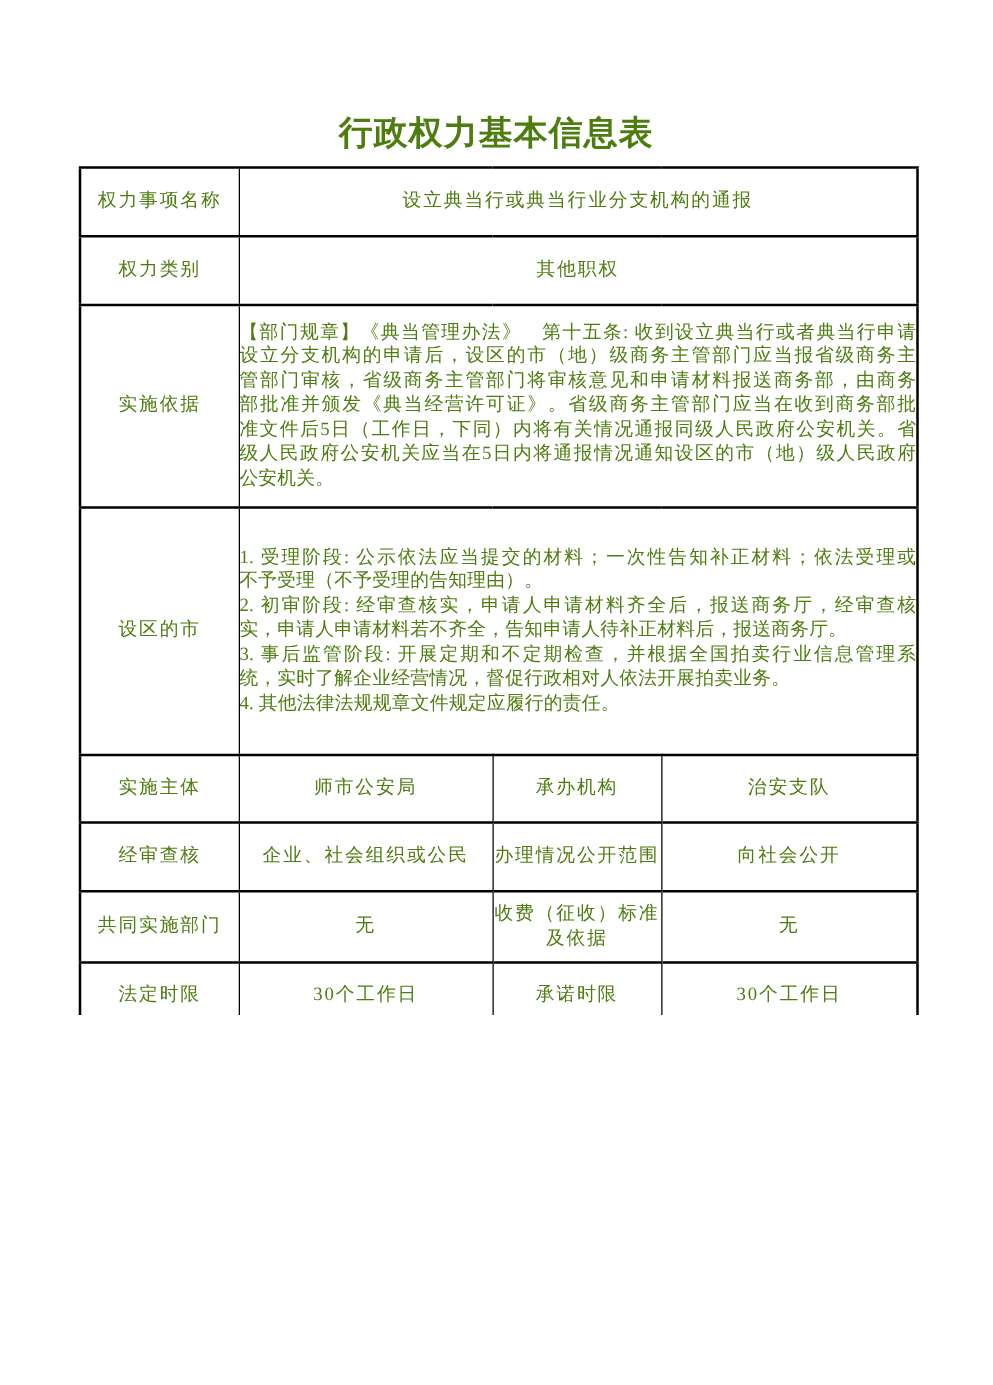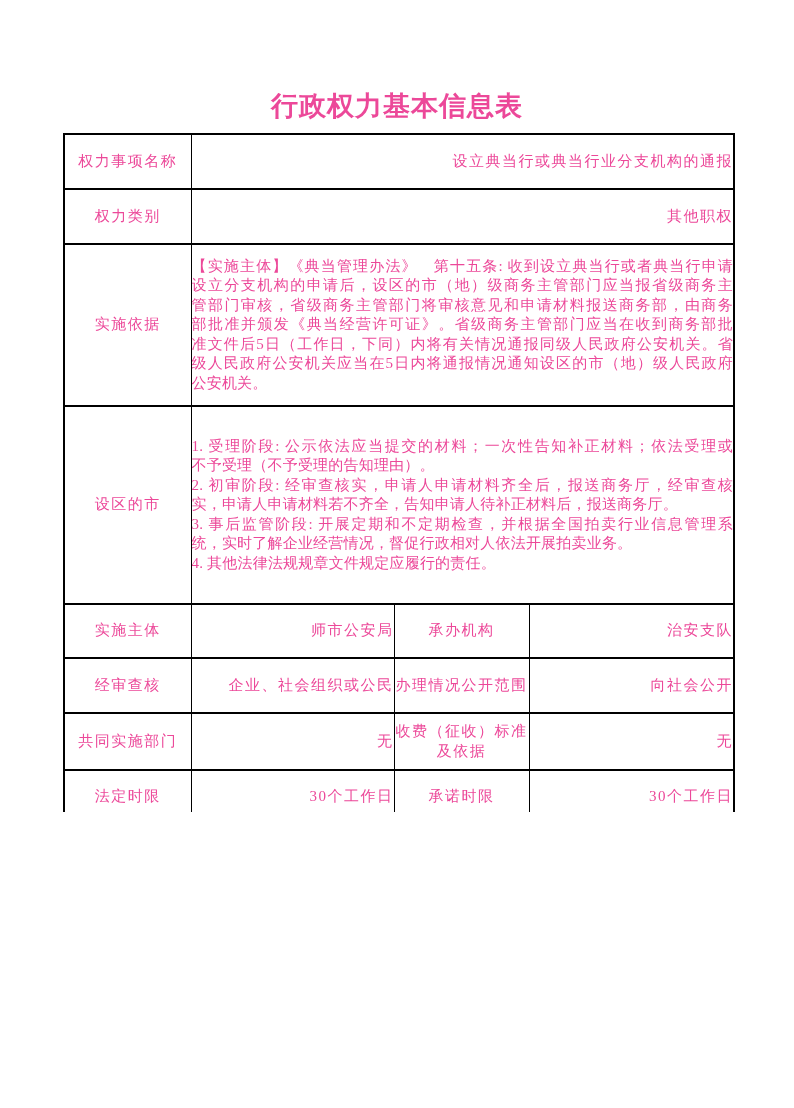--- a/index.html
+++ b/index.html
@@ -1,20 +1,20 @@
 <!DOCTYPE html>
 <html><head>
 <meta charset="utf-8">
 <style>
   html,body{margin:0;padding:0;background:#ffffff;}
   .page{
     position:relative;
     width:794px;height:812px;
     background:#ffffff;
-    color:#ec4899;
+    color:#4d7c0f;
     font-family:"Liberation Serif","DejaVu Serif",serif;
     overflow:hidden;
   }
   .title{
     position:absolute;
     top:88px;left:0;width:100%;
     margin:0;
     text-align:center;
     font-size:27px;
     font-weight:700;
@@ -32,21 +32,21 @@
     border:1px solid #000;
     border-top-width:2px;
     border-bottom-width:2px;
     padding:0;
     font-size:15px;
     line-height:19.5px;
     vertical-align:middle;
     overflow:hidden;
   }
   .lab{text-align:center;letter-spacing:1.5px;padding:0 3px;}
-  .val{text-align:right;letter-spacing:1.5px;padding:0 3px;}
+  .val{text-align:center;letter-spacing:1.5px;padding:0 3px;}
   .txt{padding:2px 4px;text-align:left;}
   .txt .para{margin:0;}
   .txt .ln{letter-spacing:0.2px;}
   .txt .ln.just{text-align:justify;text-align-last:justify;}
   .r55{height:55px;}
   .r162{height:162px;}
   .r198{height:198px;}
   .r54{height:54px;}
   .r57{height:57px;}
   .r53{height:53px;}
@@ -75,21 +75,21 @@
 
     <tr class="r55">
       <td class="lab">权力类别</td>
       <td class="val" colspan="3">其他职权</td>
     </tr>
 
     <tr class="r162">
       <td class="lab">实施依据</td>
       <td class="txt" colspan="3">
             <div class="para">
-              <div class="ln just">【实施主体】《典当管理办法》　第十五条: 收到设立典当行或者典当行申请</div>
+              <div class="ln just">【部门规章】《典当管理办法》　第十五条: 收到设立典当行或者典当行申请</div>
               <div class="ln just">设立分支机构的申请后，设区的市（地）级商务主管部门应当报省级商务主</div>
               <div class="ln just">管部门审核，省级商务主管部门将审核意见和申请材料报送商务部，由商务</div>
               <div class="ln just">部批准并颁发《典当经营许可证》。省级商务主管部门应当在收到商务部批</div>
               <div class="ln just">准文件后5日（工作日，下同）内将有关情况通报同级人民政府公安机关。省</div>
               <div class="ln just">级人民政府公安机关应当在5日内将通报情况通知设区的市（地）级人民政府</div>
               <div class="ln">公安机关。</div>
             </div>
           </td>
     </tr>
 

